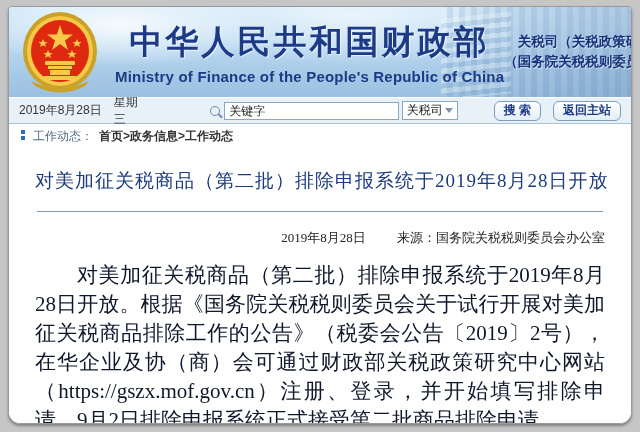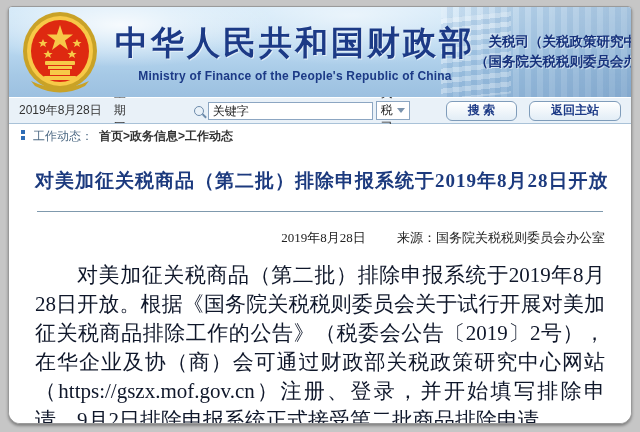--- a/index.html
+++ b/index.html
@@ -46,21 +46,21 @@
   .emblem { position:relative; width:78px; height:82px; flex:0 0 78px; }
   .title-block { margin-left:16px; text-align:center; position:relative; }
   .site-title {
     color:#1c3a86;
     font-size:33px; font-weight:bold; letter-spacing:3px;
     font-family:"Liberation Sans","DejaVu Sans",sans-serif;
     text-shadow:1px 1px 0 rgba(255,255,255,.6);
     white-space:nowrap;
   }
   .site-subtitle {
-    color:#1c3a86; font-size:12px; font-weight:bold; margin-top:3px;
+    color:#1c3a86; font-size:15px; font-weight:bold; margin-top:3px;
     white-space:nowrap; letter-spacing:.2px;
   }
   .dept-block {
     margin-left:auto; text-align:center; position:relative;
     color:#17327c; font-weight:bold; font-size:13.5px; line-height:1.45;
     white-space:nowrap; padding-right:2px;
     text-shadow:1px 1px 0 rgba(255,255,255,.5);
   }
 
   
@@ -94,21 +94,21 @@
     padding:0 4px; font-size:12px; color:#222; cursor:pointer;
   }
   .chevron-down {
     width:0; height:0; border-left:4px solid transparent; border-right:4px solid transparent;
     border-top:5px solid #7b93ad;
   }
   .tb-btn {
     height:20px; border:1px solid #7f9cba; border-radius:6px;
     background:linear-gradient(180deg,#ffffff,#e2edf6);
     color:#1c3a86; font-size:12px; font-weight:bold;
-    padding:0 21px; margin-left:12px; cursor:pointer; white-space:nowrap;
+    padding:0 9px; margin-left:12px; cursor:pointer; white-space:nowrap;
     display:flex; align-items:center;
     font-family:"Liberation Sans","DejaVu Sans",sans-serif;
   }
   .tb-btn.first { margin-left:36px; }
 
   
   .breadcrumb {
     height:24px; flex:0 0 24px; background:#fff;
     display:flex; align-items:center; padding:0 12px; font-size:12px;
   }
@@ -116,21 +116,21 @@
   .crumb-icon span { width:4px; height:4px; background:#2e6cb5; margin-bottom:2px; }
   .crumb-label { color:#4f6b85; margin-right:6px; }
   .crumb-path { color:#333;font-weight:bold; }
 
   
   .article {
     flex:1; background:#fff; padding:14px 26px 0 26px;
     font-family:"Liberation Serif","DejaVu Serif",serif;
   }
   .art-title {
-    color:#1c3a7e; font-size:19px; font-weight:bold;
+    color:#1c3a7e; font-size:19px; font-weight:normal;
     letter-spacing:1px; white-space:nowrap; margin-top:6px;
   }
   .art-divider { border:none; border-top:1px solid #7f99ad; margin:17px 2px 0 2px; }
   .art-meta {
     text-align:right; font-size:13px; color:#222; margin-top:17px;
     font-family:"Liberation Serif","DejaVu Serif",serif;
   }
   .art-meta .src { margin-left:28px; }
   .art-body p {
     font-size:21px; color:#0f172a; line-height:29px;

